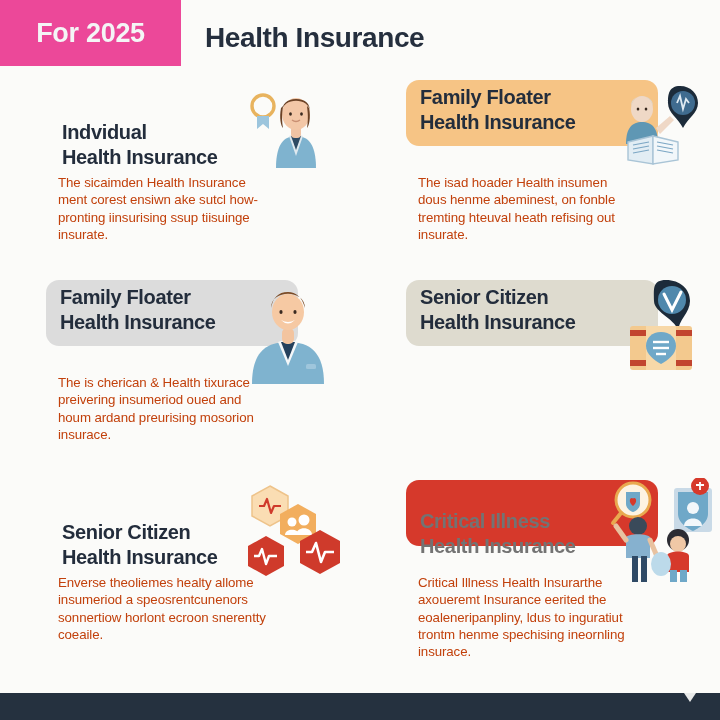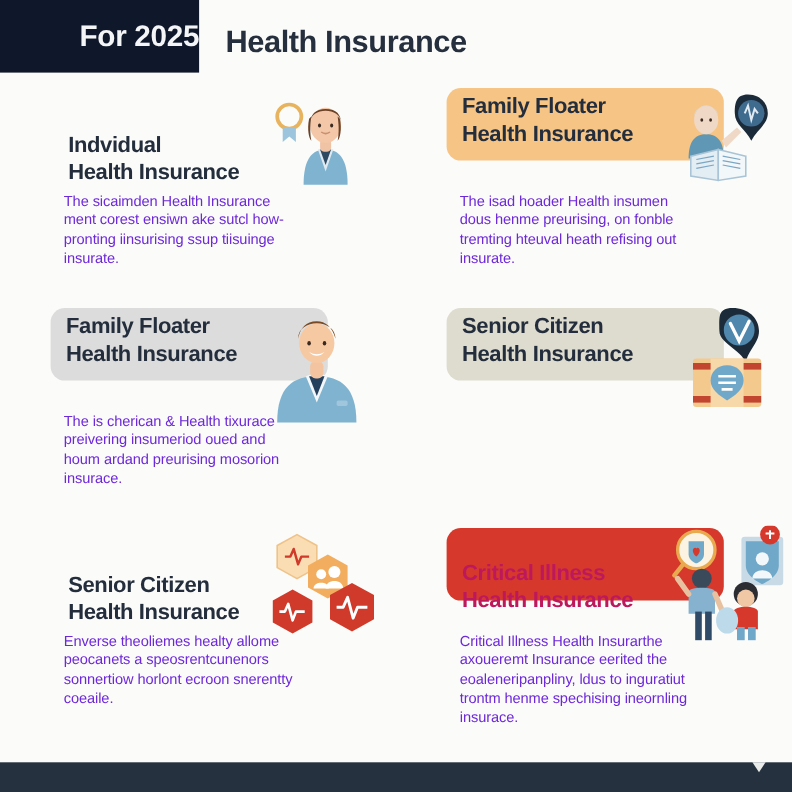--- a/index.html
+++ b/index.html
@@ -10,22 +10,22 @@
     position:relative;
     overflow:hidden;
   }
 
   
   #header {
     position:absolute; left:0; top:0; width:720px; height:70px;
   }
   #year-tag {
     position:absolute; left:0; top:0; width:181px; height:66px;
-    background:#0f172a;
-    display:flex; align-items:center; justify-content:flex-end;
+    background:#ec4899;
+    display:flex; align-items:center; justify-content:center;
   }
   #year-tag-label {
     color:#f4f5f6; font-size:27px; font-weight:bold; letter-spacing:-0.3px;
   }
   #header-title {
     position:absolute; left:205px; top:22px;
     color:#252f3e; font-size:28px; font-weight:bold; letter-spacing:-0.4px;
   }
 
   
@@ -48,25 +48,25 @@
     font-size:20px; font-weight:bold; line-height:1.24;
     color:#232d3c; letter-spacing:-0.35px;
     white-space:pre-line;
     padding:6px 10px 6px 14px;
   }
   .hl {
     position:absolute; left:0; top:2px;
     width:252px; height:66px; border-radius:13px; z-index:1;
   }
   .card-title.onwhite { padding-left:16px;margin-top:36px; }
-  .card-title.light { color:#be185d;margin-top:25px; }
+  .card-title.light { color:#737373;margin-top:25px; }
 
   .card-body {
     position:absolute; left:58px; top:96px; width:262px;
-    font-size:13.3px; line-height:1.30; color:#6d28d9;
+    font-size:13.3px; line-height:1.30; color:#c2410c;
     white-space:pre-line;
     letter-spacing:-0.1px;
   }
 
   
   .art { position:absolute; z-index:2; }
 
   
   .fig-woman { width:72px; height:86px; left:248px; top:8px; }
   
@@ -170,21 +170,21 @@
             <line x1="25" y1="67" x2="41" y2="64"></line>
             <line x1="25" y1="71" x2="41" y2="68"></line>
             <line x1="49" y1="60" x2="65" y2="63"></line>
             <line x1="49" y1="64" x2="65" y2="67"></line>
             <line x1="49" y1="68" x2="65" y2="71"></line>
           </g>
         </g>
       </svg>
     </div>
     <div class="card-body">The isad hoader Health insumen
-dous henme preurising, on fonble
+dous henme abeminest, on fonble
 tremting hteuval heath refising out
 insurate.</div>
   </div>
 
   <div class="card">
     <div class="card-head">
       <div class="hl" style="background:#dcdcdc"></div>
       <div class="card-title">Family Floater
 Health Insurance</div>
     </div>
@@ -267,21 +267,21 @@
           <path d="M14 74 L19 74 L22 67 L26 82 L29 74 L37 74" stroke="#ffffff" stroke-width="2.4" fill="none" stroke-linejoin="round"></path>
         </g>
 
         <g>
           <polygon points="80,48 100,59 100,81 80,92 60,81 60,59" fill="#cf3a2b"></polygon>
           <path d="M66 70 L72 70 L76 61 L81 80 L85 70 L94 70" stroke="#ffffff" stroke-width="2.6" fill="none" stroke-linejoin="round"></path>
         </g>
       </svg>
     </div>
     <div class="card-body">Enverse theoliemes healty allome
-peocanets a speosrentcunenors
+insumeriod a speosrentcunenors
 sonnertiow horlont ecroon snerentty
 coeaile.</div>
   </div>
 
   <div class="card">
     <div class="card-head">
       <div class="hl" style="background:#d6392b"></div>
       <div class="card-title light">Critical Illness
 Health Insurance</div>
     </div>

